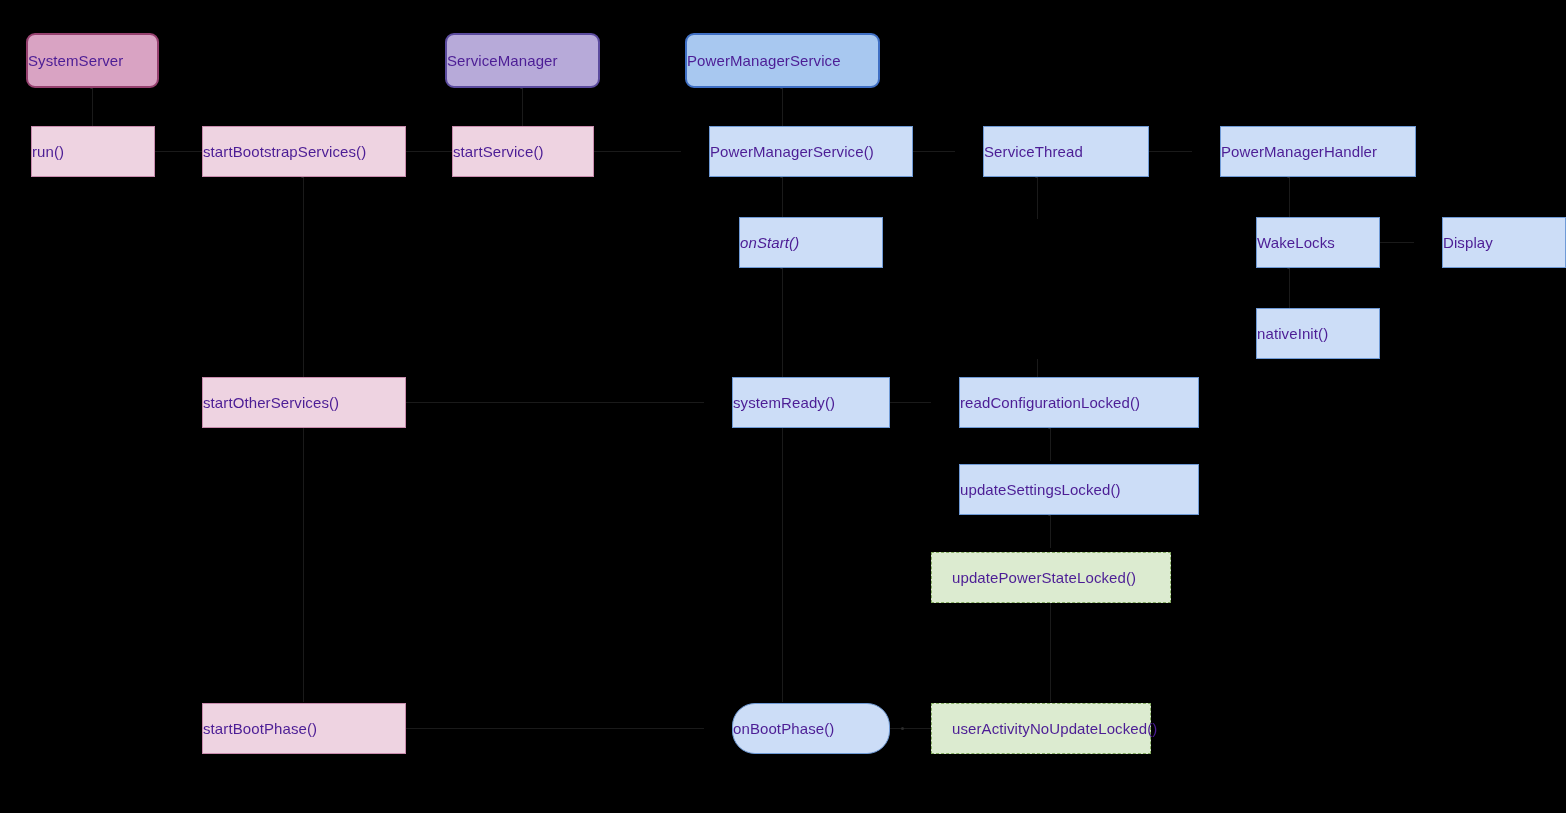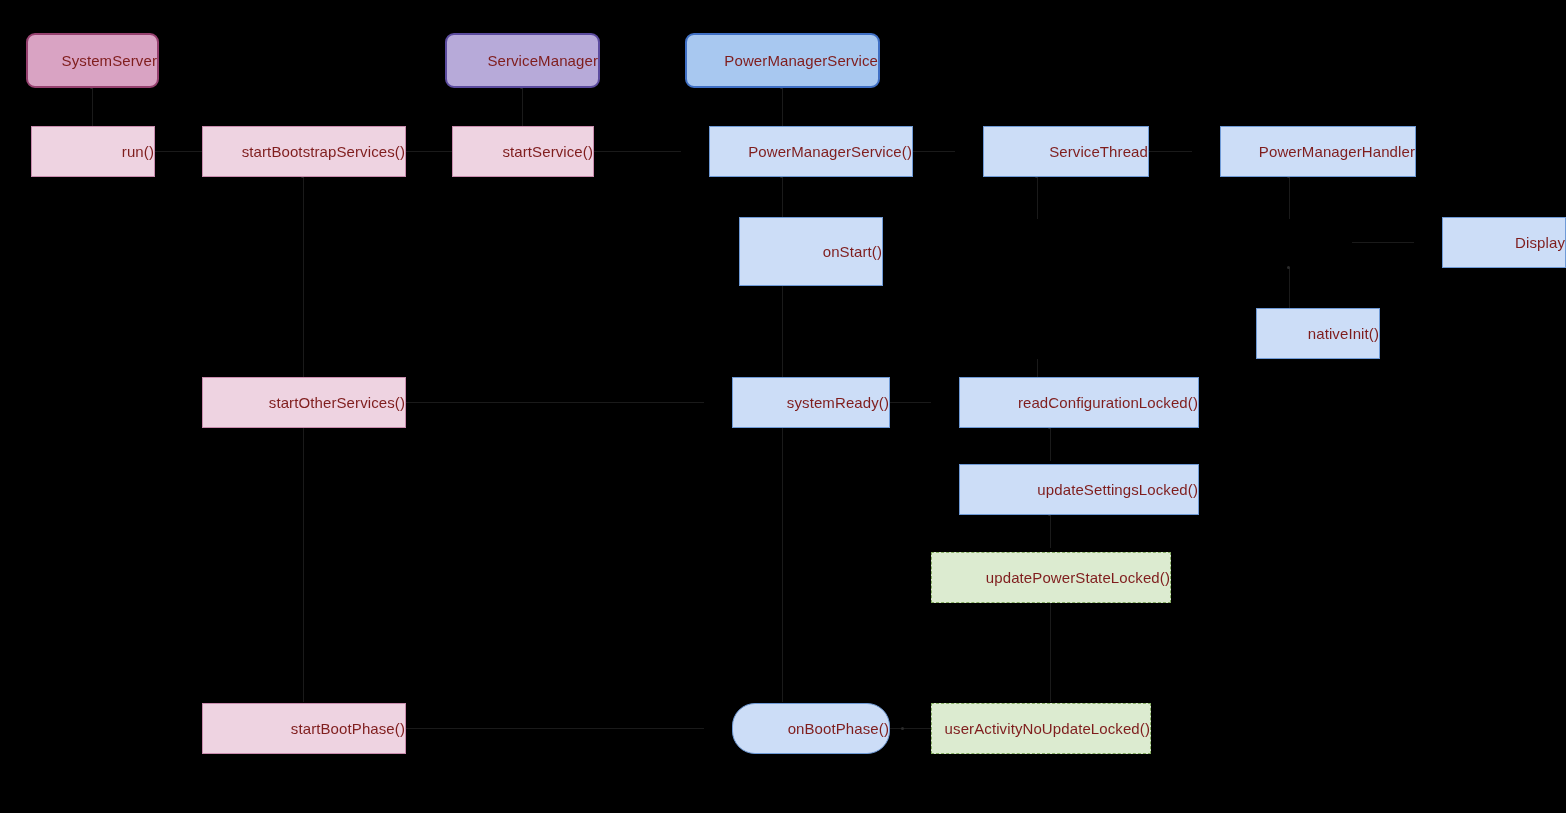--- a/index.html
+++ b/index.html
@@ -32,23 +32,23 @@
     border-radius: 50%;
     z-index: 2;
   }
 
   
   .node {
     position: absolute;
     box-sizing: border-box;
     display: flex;
     align-items: center;
-    justify-content: flex-end;
+    justify-content: flex-start;
     text-align: center;
-    color: #7f1d1d;
+    color: #4c1d95;
     font-size: 15px;
     line-height: 1.15;
     letter-spacing: 0.1px;
     white-space: nowrap;
     z-index: 5;
   }
 
   
   .node.header {
     border-radius: 9px;
@@ -158,24 +158,27 @@
   </div>
 
   <div class="node rect pal-blue" style="left:955px; top:126px; width:166px; height:51px;">
     <span>ServiceThread</span>
   </div>
 
   <div class="node rect pal-blue" style="left:1192px; top:126px; width:196px; height:51px;">
     <span>PowerManagerHandler</span>
   </div>
 
-  <div class="node rect pal-blue" style="left:711px; top:217px; width:144px; height:69px;">
+  <div class="node rect pal-blue" style="left:711px; top:217px; width:144px; height:51px;font-style:italic;">
     <span>onStart()</span>
   </div>
 
+  <div class="node rect pal-blue" style="left:1228px; top:217px; width:124px; height:51px;">
+    <span>WakeLocks</span>
+  </div>
 
   <div class="node rect pal-blue" style="left:1414px; top:217px; width:124px; height:51px;">
     <span>Display</span>
   </div>
 
   <div class="node rect pal-blue" style="left:1228px; top:308px; width:124px; height:51px;">
     <span>nativeInit()</span>
   </div>
 
   <div class="node rect pal-blue" style="left:704px; top:377px; width:158px; height:51px;">

